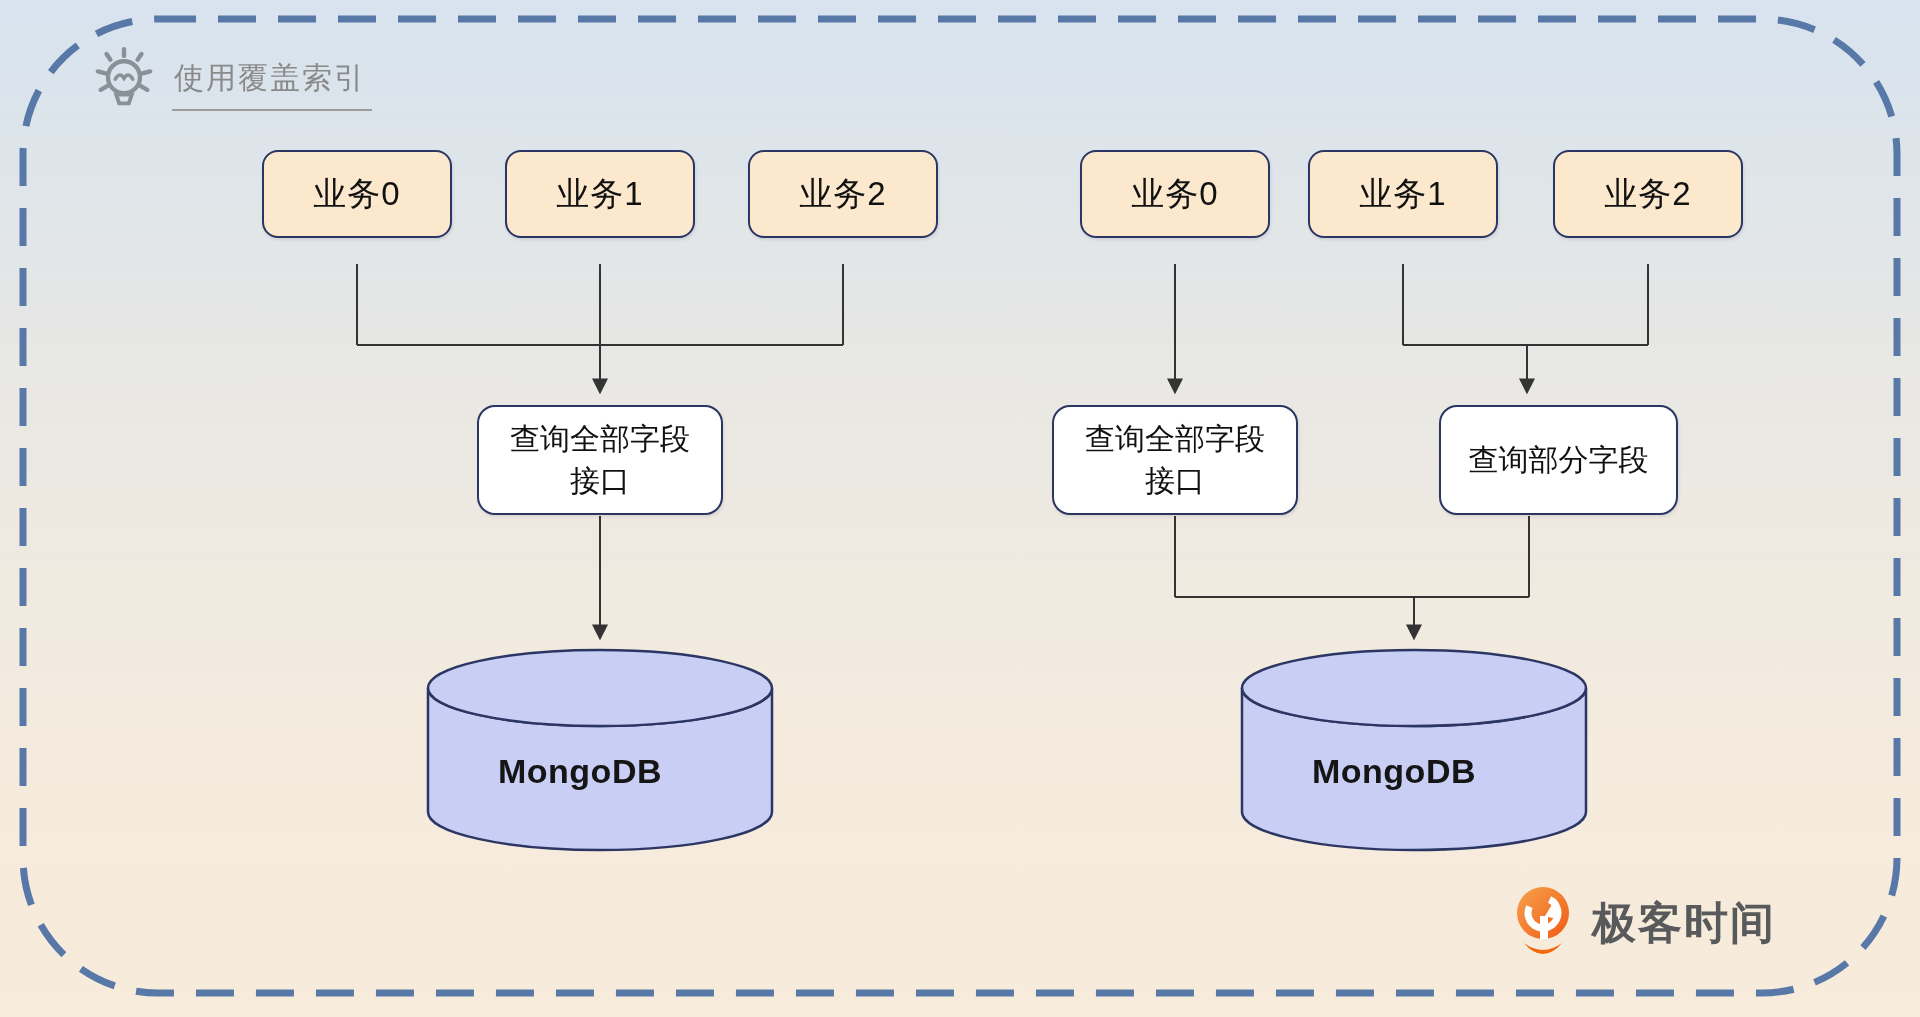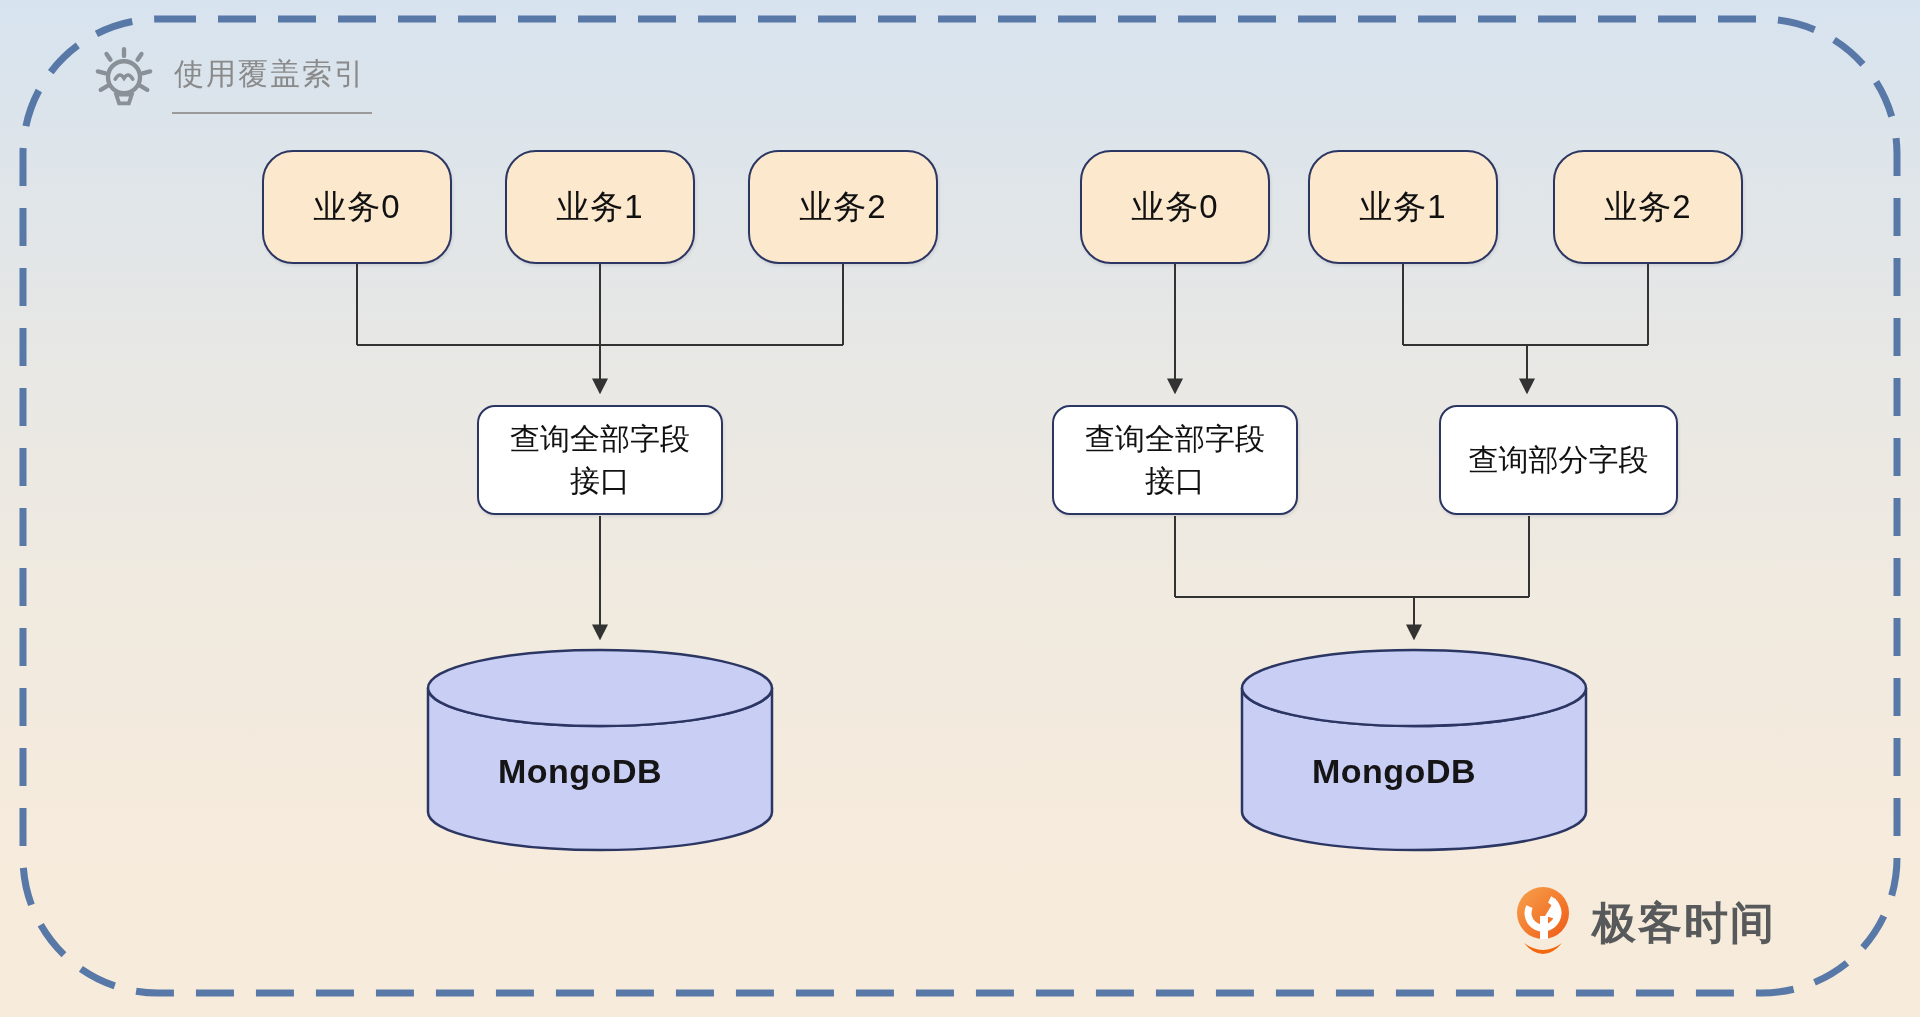--- a/index.html
+++ b/index.html
@@ -9,37 +9,37 @@
     background:linear-gradient(180deg,#D7E3EF 0%,#DFE5E9 18%,#E9E8E4 38%,#F0EAE0 58%,#F6EBDC 82%,#F7ECDB 100%);
   }
   svg.layer{position:absolute;left:0;top:0;width:1920px;height:1017px;}
   .node{
     position:absolute;box-sizing:border-box;
     border:2.5px solid #2B3663;border-radius:16px;
     display:flex;align-items:center;justify-content:center;flex-direction:column;
     color:#111;box-shadow:1px 2px 3px rgba(40,40,70,0.10);
   }
   .svc{
-    width:190px;height:114px;top:150px;background:#FBE8CD;
-    font-size:33px;font-weight:400;letter-spacing:1px;border-radius:31px;
+    width:190px;height:88px;top:150px;background:#FBE8CD;
+    font-size:33px;font-weight:400;letter-spacing:1px;
   }
   .qry{
     top:405px;height:110px;background:#FFFFFF;border-radius:18px;
     font-size:30px;line-height:42px;text-align:center;
   }
   .dblabel{
     position:absolute;width:304px;top:752px;text-align:center;
     font-size:34px;font-weight:bold;color:#151515;letter-spacing:0.5px;
   }
   .title-wrap{
     position:absolute;left:92px;top:44px;display:flex;align-items:center;gap:16px;
   }
   .title-text{
     font-size:30px;color:#8A8A8A;letter-spacing:2px;
-    border-bottom:2px solid #9A9A9A;padding:0 6px 17px 2px;
+    border-bottom:2px solid #9A9A9A;padding:0 6px 10px 2px;
   }
   .brand{
     position:absolute;left:1516px;top:886px;display:flex;align-items:center;gap:20px;
   }
   .brand-text{
     font-size:44px;color:#57595B;font-weight:600;letter-spacing:2px;
   }
 </style>
 </head>
 <body>

